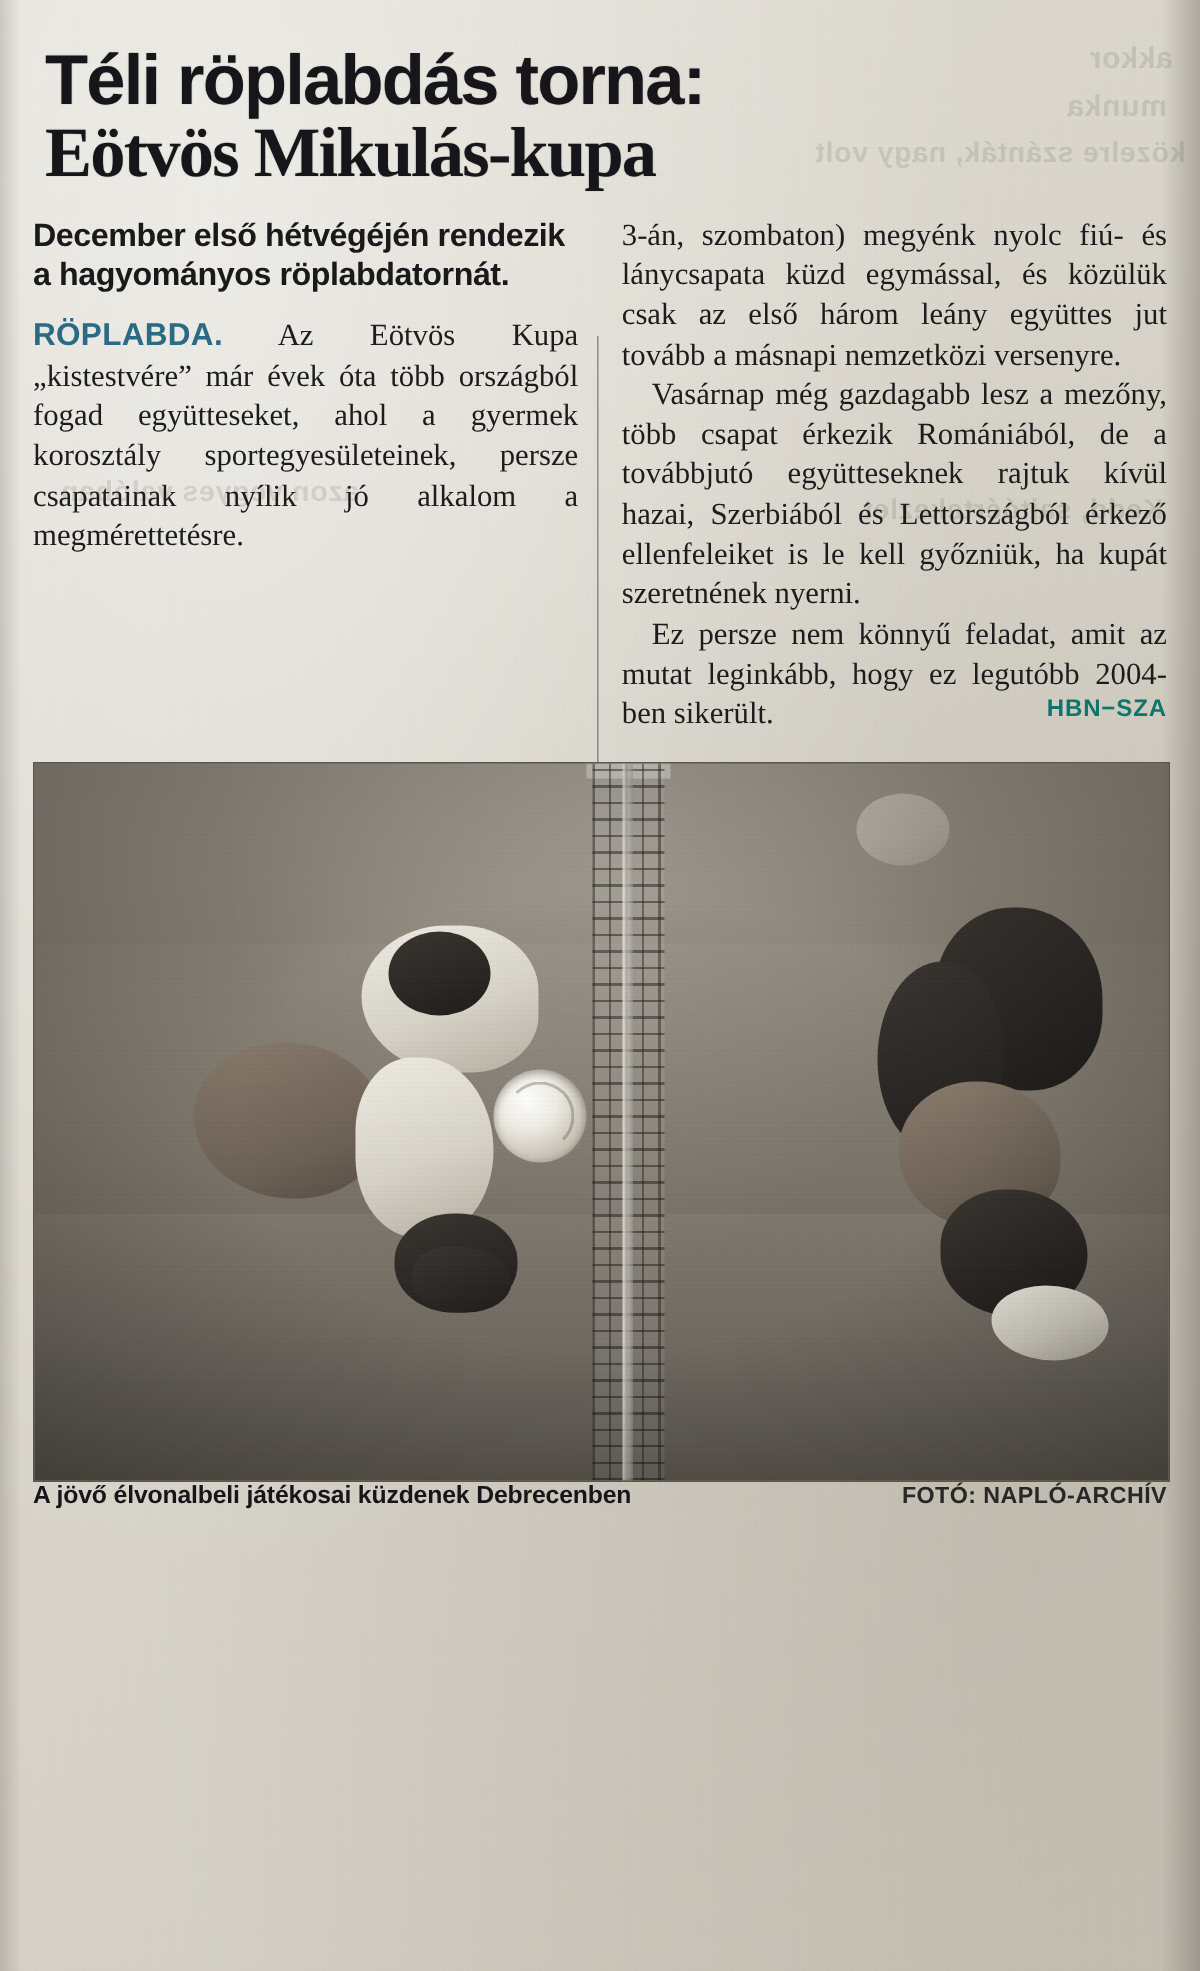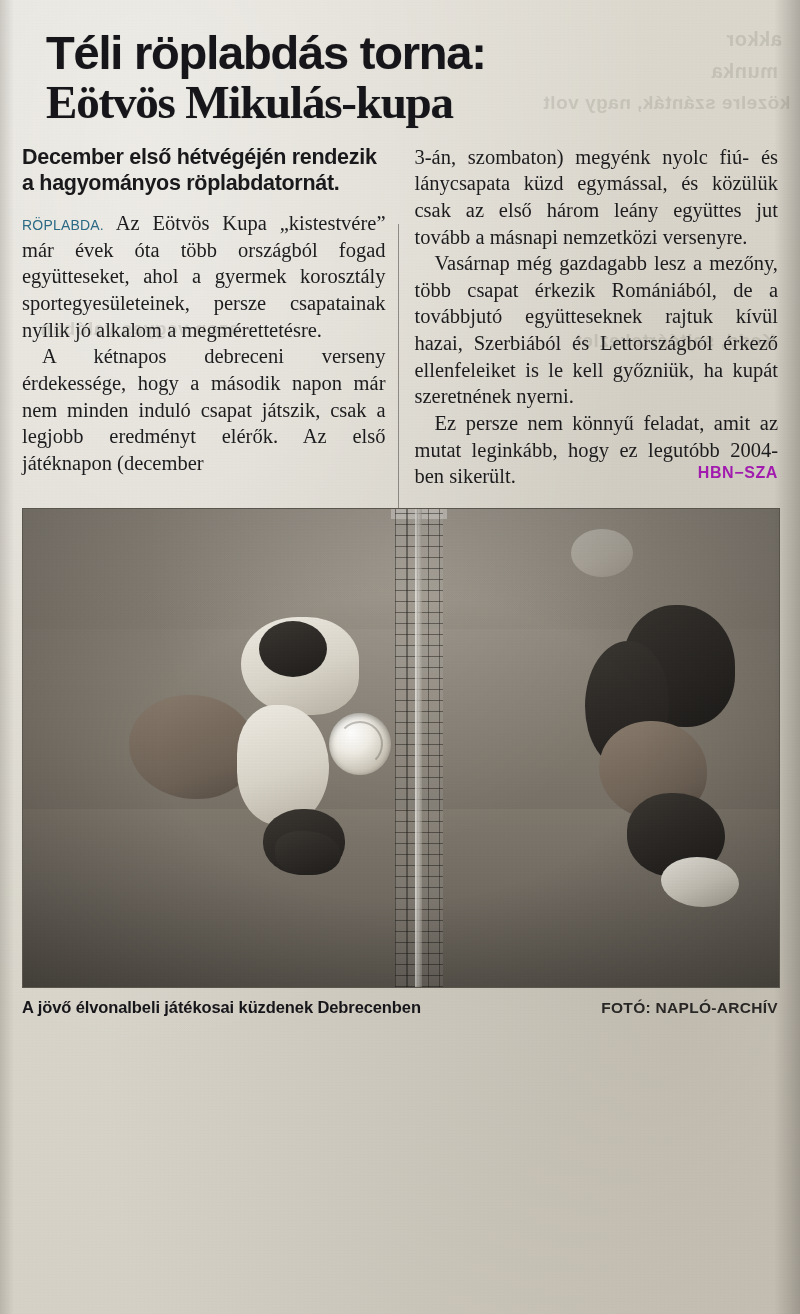--- a/index.html
+++ b/index.html
@@ -50,21 +50,21 @@
   }
 
   
   .headline {
     font-family: "Liberation Sans", sans-serif;
     font-weight: bold;
     font-size: 47px;
     line-height: 1.06;
     color: #17161a;
     letter-spacing: -1.2px;
-    margin: 28px 0 0 24px;
+    margin: 28px 0 0 8px;
     text-shadow: 0 0 1px rgba(0,0,0,0.25);
   }
   .headline .l2 { display: block; font-family: Liberation Serif, serif; }
 
   
   .cols {
     display: flex;
     margin-top: 16px;
     gap: 21px;
   }
@@ -90,22 +90,22 @@
     font-weight: bold;
     font-size: 21.5px;
     line-height: 1.22;
     color: #1a191c;
     letter-spacing: -0.3px;
     margin: 0 0 14px 0;
   }
 
   .kicker {
     font-family: "Liberation Sans", sans-serif;
-    font-weight: normal;
-    font-size: 14px;
+    font-weight: bold;
+    font-size: 21px;
     letter-spacing: 0.2px;
     color: #2c6b86;
   }
 
   p.body {
     font-family: "Liberation Serif", serif;
     font-size: 20.5px;
     line-height: 1.30;
     color: #1d1c1e;
     margin: 0;
@@ -114,21 +114,21 @@
     hyphens: manual;
   }
   p.body + p.body { text-indent: 20px; }
   .col.right p.body + p.body { text-indent: 20px; }
 
   .byline {
     font-family: "Liberation Sans", sans-serif;
     font-weight: bold;
     font-size: 16px;
     letter-spacing: 0.6px;
-    color: #a21caf;
+    color: #0f766e;
     float: right;
     margin-top: -26px;
   }
 
   
   .photo-wrap {
     position: relative;
     margin: 18px 0 0 0;
     width: 756px;
     height: 478px;
@@ -215,21 +215,20 @@
     opacity: 0.3;
     background-image:
       repeating-linear-gradient(0deg, rgba(255,255,255,0.05) 0px, rgba(0,0,0,0.05) 1px, rgba(0,0,0,0) 3px);
   }
 
   
   .caption-row {
     display: flex;
     align-items: baseline;
     justify-content: space-between;
-    margin-top: 10px;
     width: 756px;
   }
   .caption {
     font-family: "Liberation Sans", sans-serif;
     font-weight: bold;
     font-size: 16.5px;
     color: #17161a;
     letter-spacing: -0.1px;
   }
   .credit {
@@ -271,21 +270,20 @@
   <h1 class="headline">
     <span>Téli röplabdás torna:</span>
     <span class="l2">Eötvös Mikulás-kupa</span>
   </h1>
 
   <div class="cols">
 
     <div class="col left">
       <p class="lead">December első hétvégéjén rendezik a hagyományos röplabdatornát.</p>
       <p class="body"><span class="kicker">RÖPLABDA.</span> <span>Az Eötvös Kupa „kistestvére” már évek óta több országból fogad együtteseket, ahol a gyermek korosztály sportegyesületeinek, persze csapatainak nyílik jó alkalom a megmérettetésre.</span></p>
-      <p class="body">A kétnapos debreceni verseny érdekessége, hogy a második napon már nem minden induló csapat játszik, csak a legjobb eredményt elérők. Az első játéknapon (december</p>
     </div>
 
     <div class="col right">
       <p class="body">3-án, szombaton) megyénk nyolc fiú- és lánycsapata küzd egymással, és közülük csak az első három leány együttes jut tovább a másnapi nemzetközi versenyre.</p>
       <p class="body">Vasárnap még gazdagabb lesz a mezőny, több csapat érkezik Romániából, de a továbbjutó együtteseknek rajtuk kívül hazai, Szerbiából és Lettországból érkező ellenfeleiket is le kell győzniük, ha kupát szeretnének nyerni.</p>
       <p class="body">Ez persze nem könnyű feladat, amit az mutat leginkább, hogy ez legutóbb 2004-ben sikerült.</p>
       <div class="byline">HBN−SZA</div>
     </div>
 
   </div>

